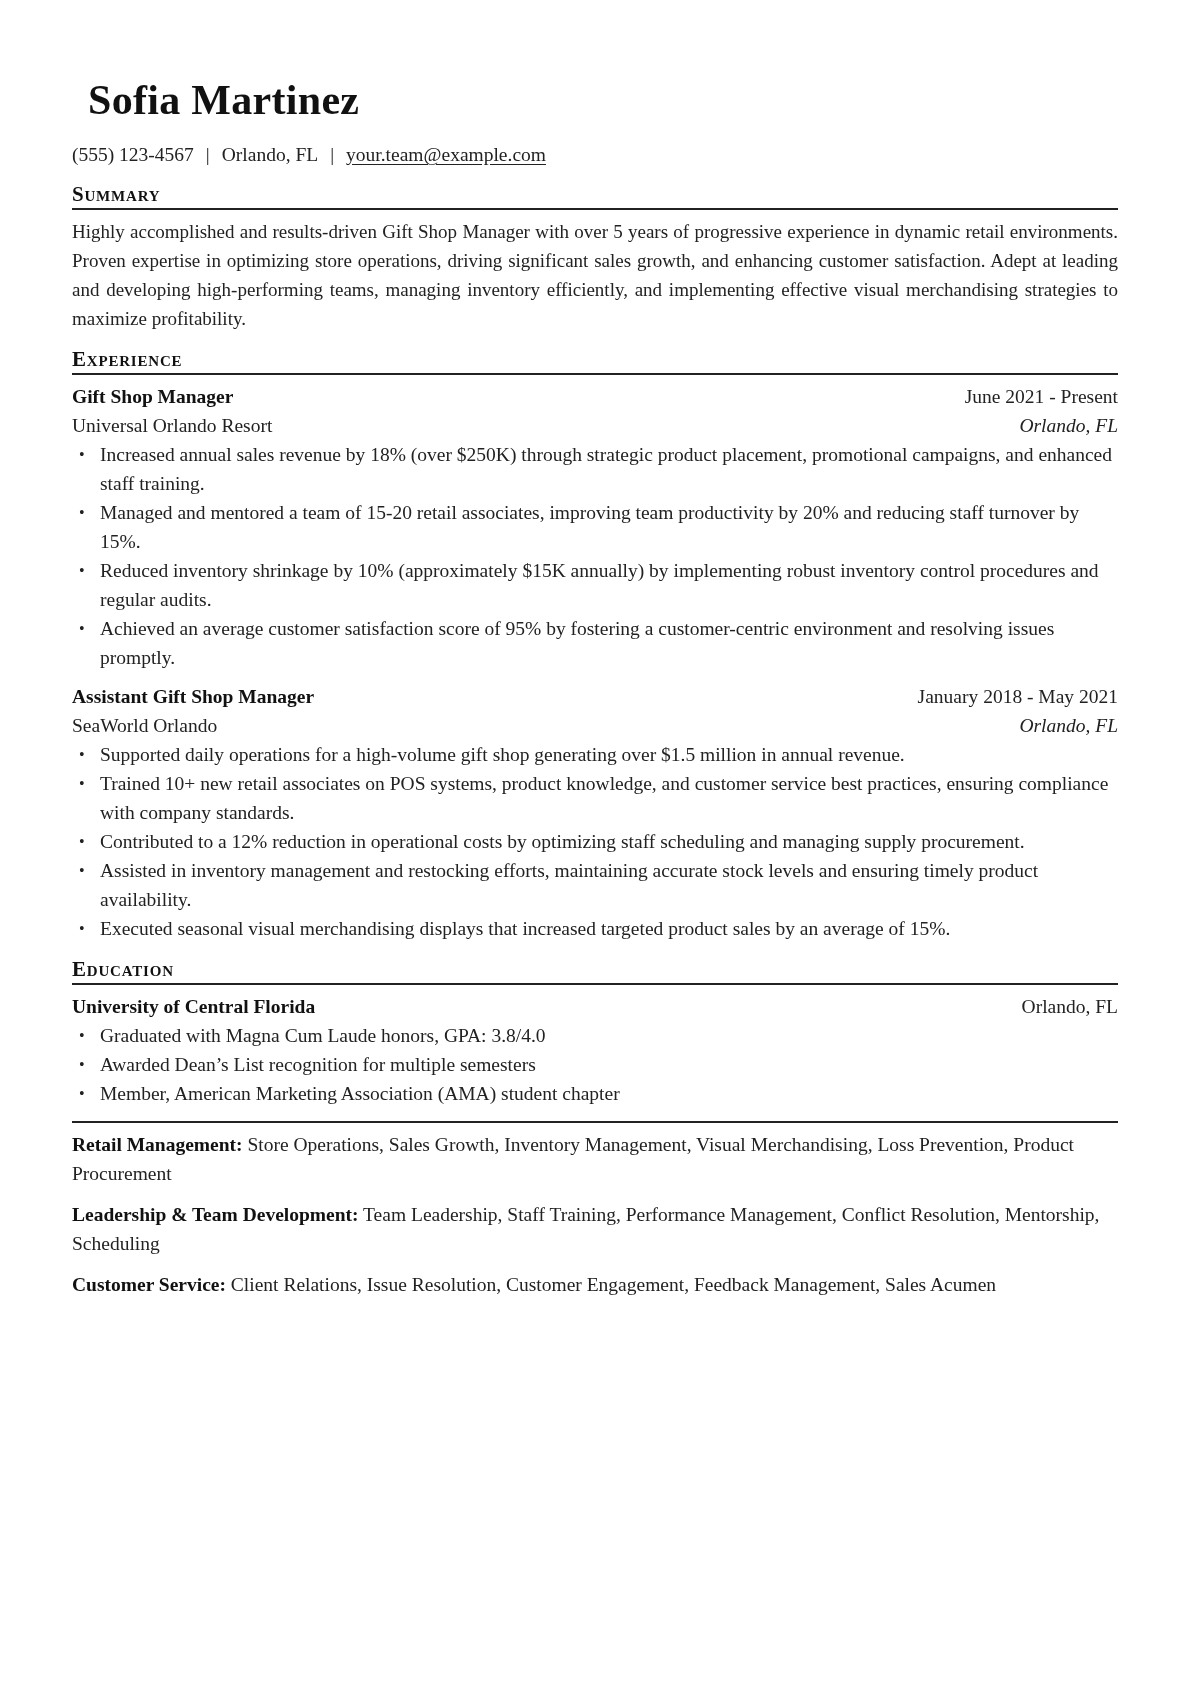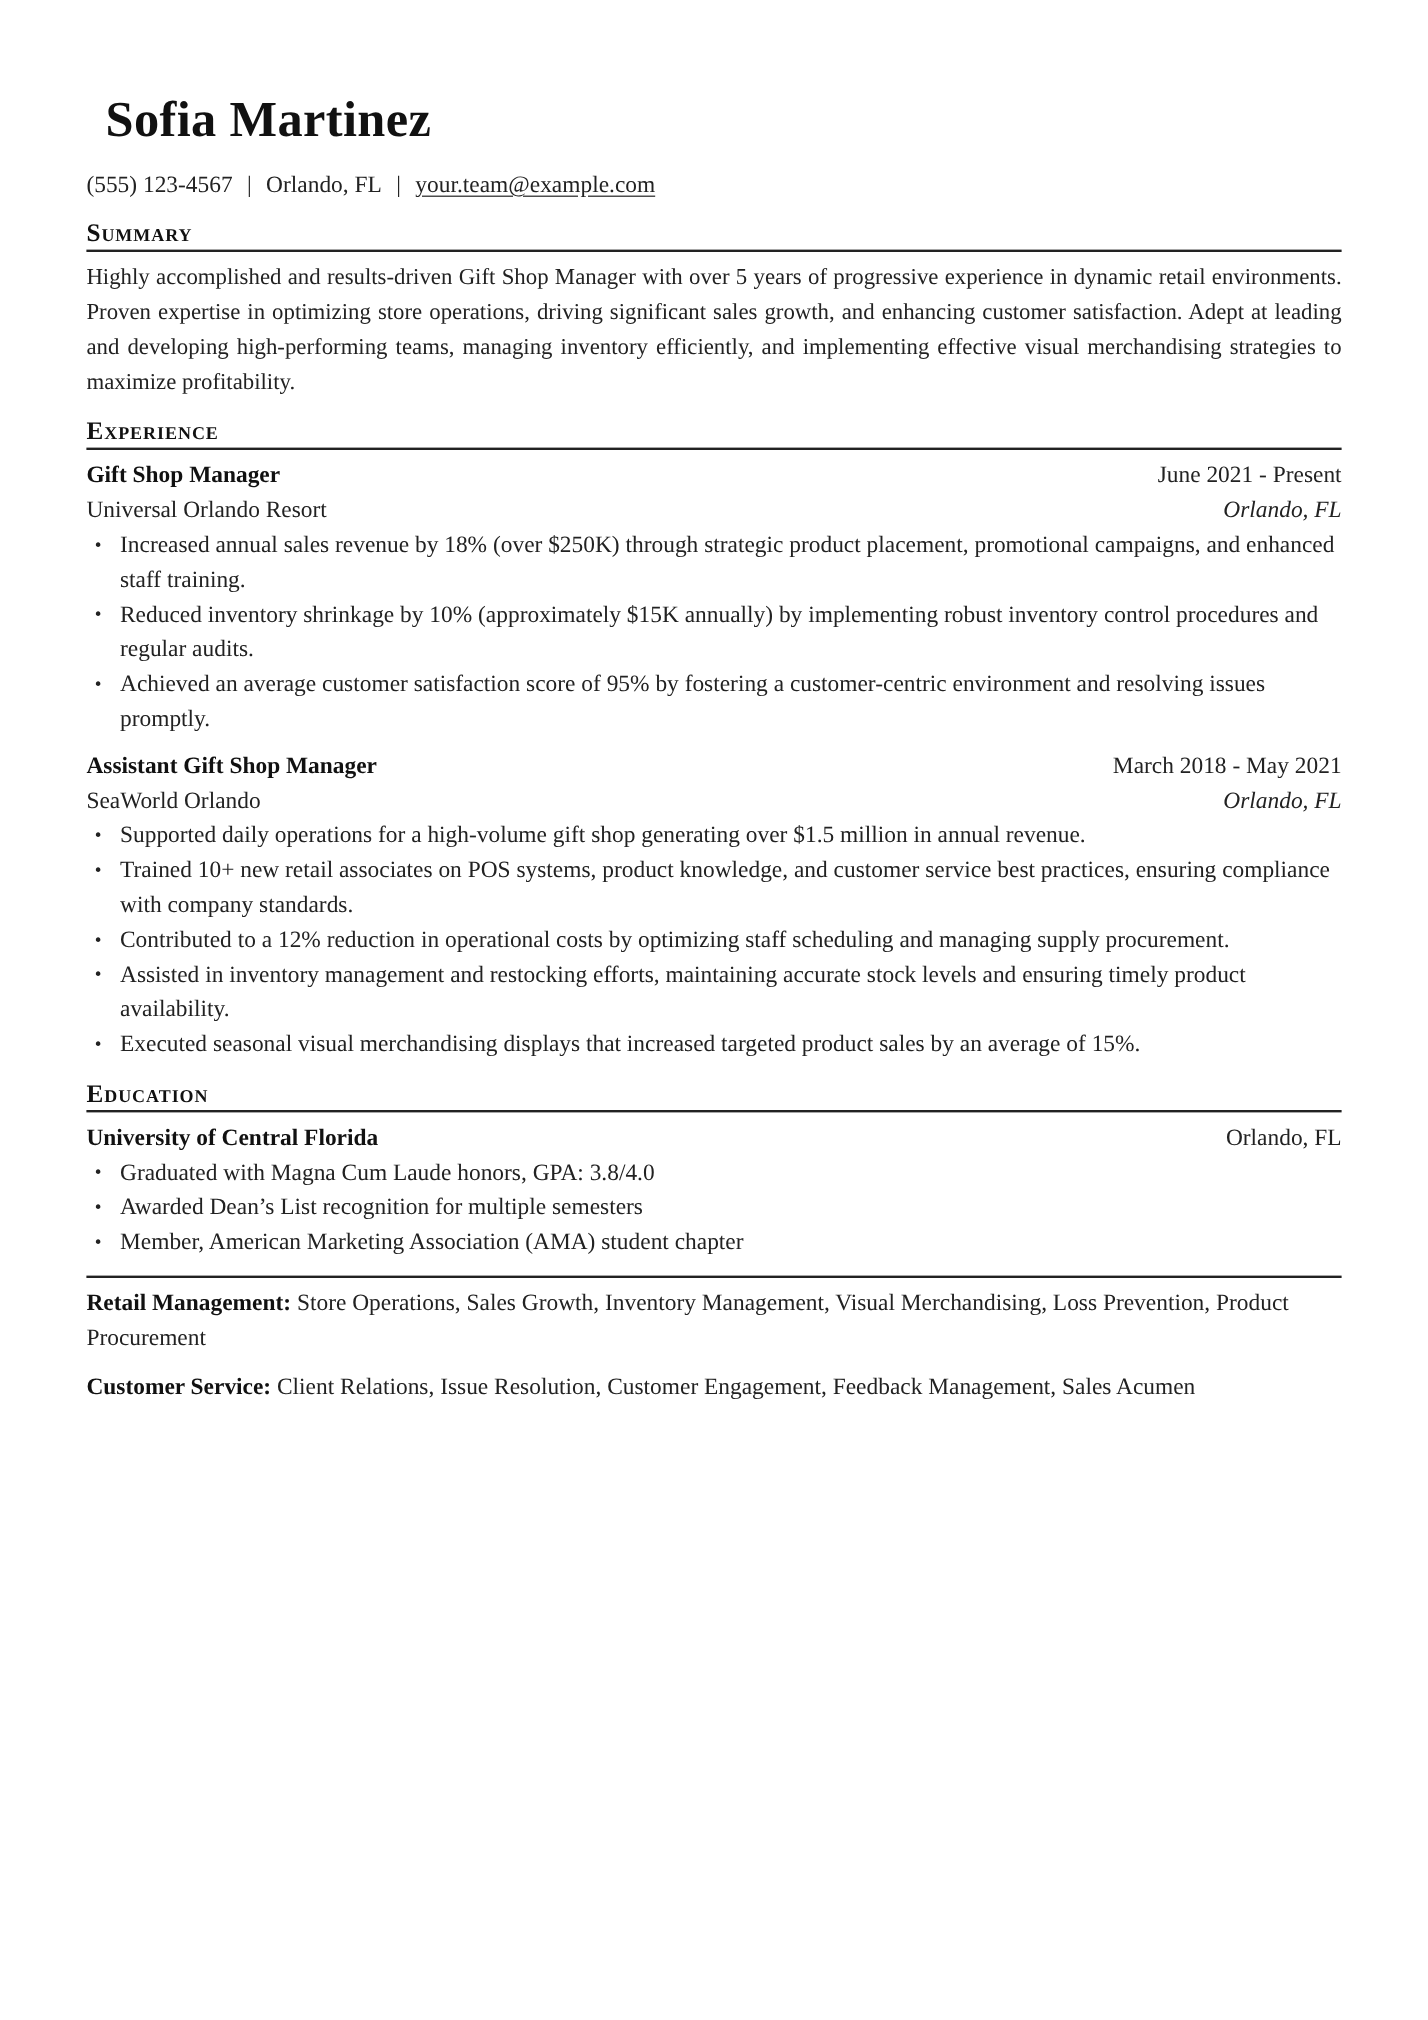--- a/index.html
+++ b/index.html
@@ -55,29 +55,30 @@
       <div class="row">
         <span class="b">Gift Shop Manager</span>
         <span>June 2021 - Present</span>
       </div>
       <div class="row">
         <span>Universal Orlando Resort</span>
         <span class="i">Orlando, FL</span>
       </div>
       <ul class="bullets">
         <li>Increased annual sales revenue by 18% (over $250K) through strategic product placement, promotional campaigns, and enhanced staff training.</li>
+        <li>Managed and mentored a team of 15-20 retail associates, improving team productivity by 20% and reducing staff turnover by 15%.</li>
         <li>Reduced inventory shrinkage by 10% (approximately $15K annually) by implementing robust inventory control procedures and regular audits.</li>
         <li>Achieved an average customer satisfaction score of 95% by fostering a customer-centric environment and resolving issues promptly.</li>
       </ul>
     </div>
 
     <div class="job">
       <div class="row">
         <span class="b">Assistant Gift Shop Manager</span>
-        <span>March 2018 - May 2021</span>
+        <span>January 2018 - May 2021</span>
       </div>
       <div class="row">
         <span>SeaWorld Orlando</span>
         <span class="i">Orlando, FL</span>
       </div>
       <ul class="bullets">
         <li>Supported daily operations for a high-volume gift shop generating over $1.5 million in annual revenue.</li>
         <li>Trained 10+ new retail associates on POS systems, product knowledge, and customer service best practices, ensuring compliance with company standards.</li>
         <li>Contributed to a 12% reduction in operational costs by optimizing staff scheduling and managing supply procurement.</li>
         <li>Assisted in inventory management and restocking efforts, maintaining accurate stock levels and ensuring timely product availability.</li>
@@ -100,18 +101,22 @@
     </ul>
   </div>
 
   <div class="section">
     <div class="sec-rule"></div>
     <p class="skill">
       <span class="lbl">Retail Management:</span>
       <span>Store Operations, Sales Growth, Inventory Management, Visual Merchandising, Loss Prevention, Product Procurement</span>
     </p>
     <p class="skill">
+      <span class="lbl">Leadership &amp; Team Development:</span>
+      <span>Team Leadership, Staff Training, Performance Management, Conflict Resolution, Mentorship, Scheduling</span>
+    </p>
+    <p class="skill">
       <span class="lbl">Customer Service:</span>
       <span>Client Relations, Issue Resolution, Customer Engagement, Feedback Management, Sales Acumen</span>
     </p>
   </div>
 
 </div>
 
 </body></html>

